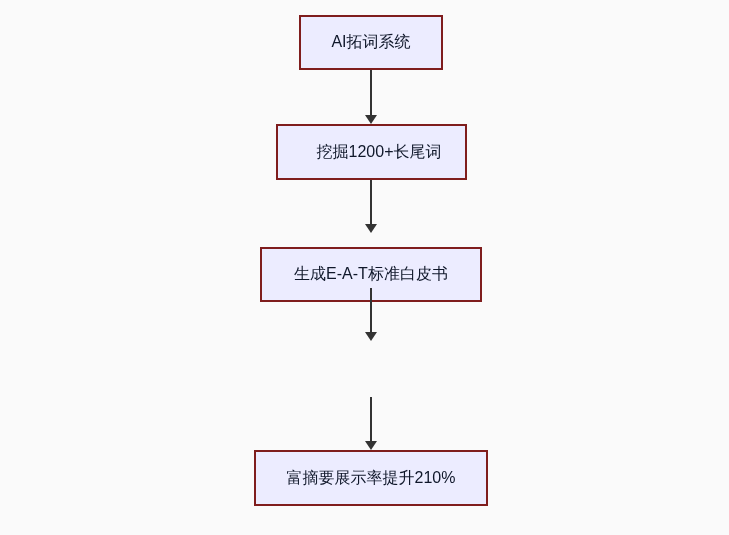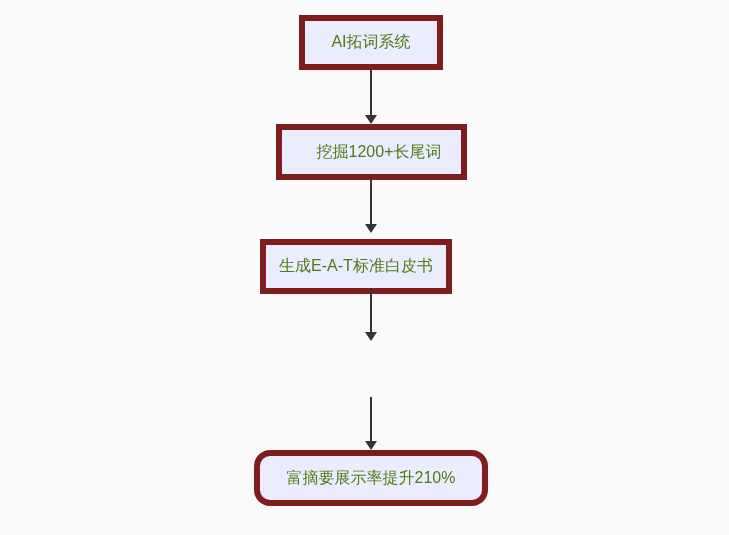--- a/index.html
+++ b/index.html
@@ -12,22 +12,22 @@
     position: relative;
     width: 729px;
     height: 535px;
     background: #fafafa;
     overflow: hidden;
   }
   .node {
     position: absolute;
     box-sizing: border-box;
     background: #ECECFF;
-    border: 6px solid #7f1d1d;
-    color: #4d7c0f;
+    border: 2px solid #7f1d1d;
+    color: #0f172a;
     font-size: 16px;
     display: flex;
     align-items: center;
     justify-content: center;
     text-align: center;
     white-space: nowrap;
   }
   .edge {
     position: absolute;
     width: 12px;
@@ -66,32 +66,32 @@
 
   <div class="node" style="left:276px; top:124px; width:191px; height:56px;padding-left:15px;">
     <span>挖掘1200+长尾词</span>
   </div>
 
   <div class="edge" style="left:365px; top:180px; height:53px;">
     <div class="line" style="height:44px;"></div>
     <div class="head"></div>
   </div>
 
-  <div class="node" style="left:260px; top:239px; width:192px; height:55px;">
+  <div class="node" style="left:260px; top:247px; width:222px; height:55px;">
     <span>生成E-A-T标准白皮书</span>
   </div>
 
   <div class="edge" style="left:365px; top:288px; height:53px;">
     <div class="line" style="height:44px;"></div>
     <div class="head"></div>
   </div>
 
 
   <div class="edge" style="left:365px; top:397px; height:53px;">
     <div class="line" style="height:44px;"></div>
     <div class="head"></div>
   </div>
 
-  <div class="node" style="left:254px; top:450px; width:234px; height:56px;border-radius:16px;">
+  <div class="node" style="left:254px; top:450px; width:234px; height:56px;">
     <span>富摘要展示率提升210%</span>
   </div>
 
 </div>
 
 </body></html>

